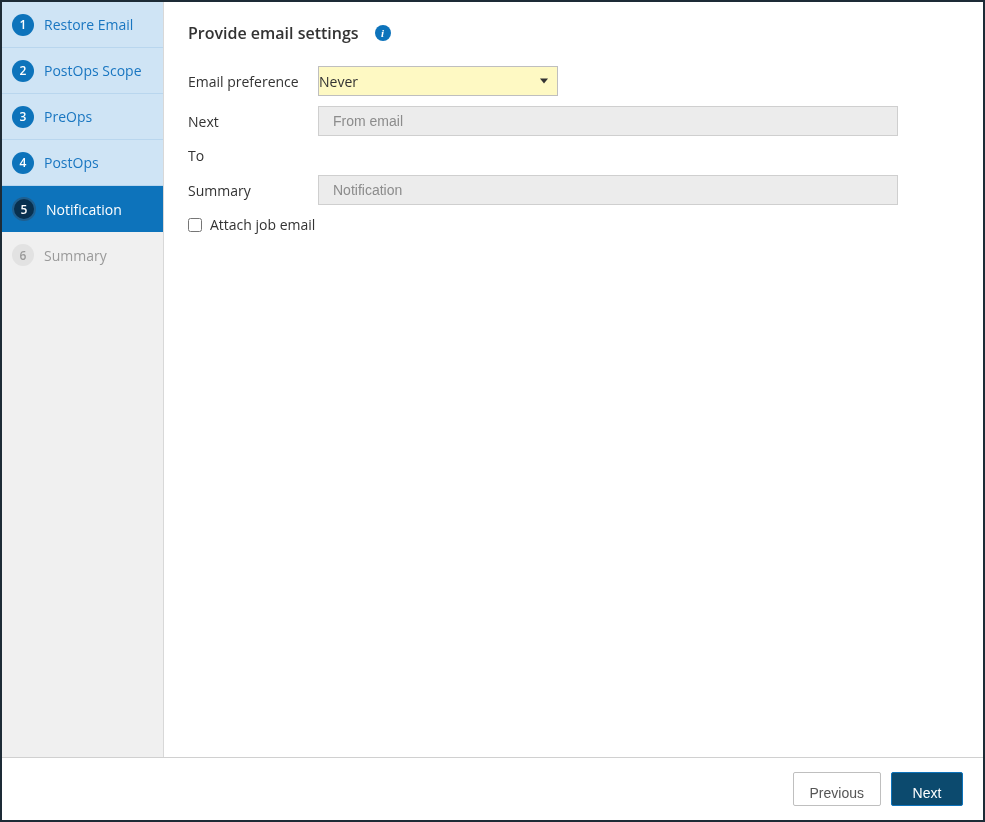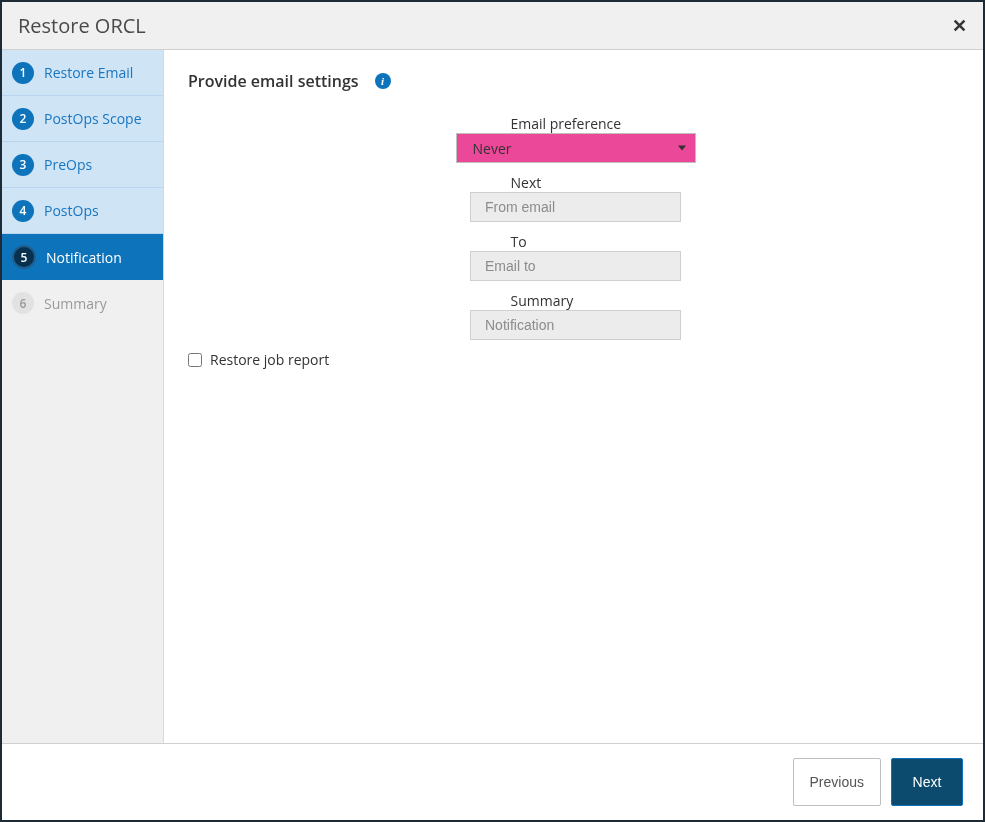--- a/index.html
+++ b/index.html
@@ -132,41 +132,40 @@
     display: inline-flex;
     align-items: center;
     justify-content: center;
     font-style: italic;
     font-family: Georgia, serif;
   }
   .form-row {
     display: flex;
     align-items: center;
     margin-bottom: 10px;
-    flex-direction: column;
   }
   .form-label {
     width: 130px;
     color: #333;
     font-size: 14px;
   }
   .form-control {
     flex: 1;
   }
   .select-wrap {
     position: relative;
     width: 240px;
     height: 30px;
   }
   .select {
     width: 100%;
     height: 100%;
     border: 1px solid #bfbfbf;
-    background: #ec4899;
-    padding: 4px 26px 4px 16px;
+    background: #fef9c3;
+    padding: 4px 26px 4px 0;
     font-size: 14px;
     color: #333;
     cursor: pointer;
     display: flex;
     align-items: center;
   }
   .caret {
     position: absolute;
     right: 10px;
     top: 50%;
@@ -207,21 +206,21 @@
 
   .modal-footer {
     background: #fff;
     padding: 14px 20px;
     display: flex;
     justify-content: flex-end;
     gap: 10px;
   }
   .btn {
     min-width: 72px;
-    height: 48px;
+    height: 34px;
     padding: 12px 16px;
     font-size: 14px;
     border-radius: 2px;
     cursor: pointer;
     border: 1px solid transparent;
   }
   .btn-default {
     background: #fff;
     border-color: #bfbfbf;
     color: #555;
@@ -229,24 +228,20 @@
   .btn-primary {
     background: #0c4a6e;
     border-color: #0d73bb;
     color: #fff;
   }
 </style>
 </head>
 <body>
 
 <div class="modal">
-  <div class="modal-header">
-    <div class="modal-title">Restore ORCL</div>
-    <button class="close-btn">✕</button>
-  </div>
 
   <div class="modal-body">
     <nav class="sidebar">
       <div class="step completed">
         <span class="step-num">1</span>
         <span class="step-label">Restore Email</span>
       </div>
       <div class="step completed">
         <span class="step-num">2</span>
         <span class="step-label">PostOps Scope</span>
@@ -289,35 +284,32 @@
 
       <div class="form-row">
         <div class="form-label">Next</div>
         <div class="form-control">
           <input class="text-input" type="text" disabled="" placeholder="From email" style="">
         </div>
       </div>
 
       <div class="form-row">
         <div class="form-label">To</div>
-        <div class="form-control">
-          <input class="text-input" type="text" disabled="" placeholder="Email to" style="">
-        </div>
       </div>
 
       <div class="form-row">
         <div class="form-label">Summary</div>
         <div class="form-control">
           <input class="text-input" type="text" disabled="" placeholder="Notification" style="">
         </div>
       </div>
 
       <div class="checkbox-row">
         <input type="checkbox" id="attach" style="">
-        <label for="attach">Restore job report</label>
+        <label for="attach">Attach job email</label>
       </div>
     </main>
   </div>
 
   <div class="modal-footer">
     <button class="btn btn-default">Previous</button>
     <button class="btn btn-primary">Next</button>
   </div>
 </div>
 

